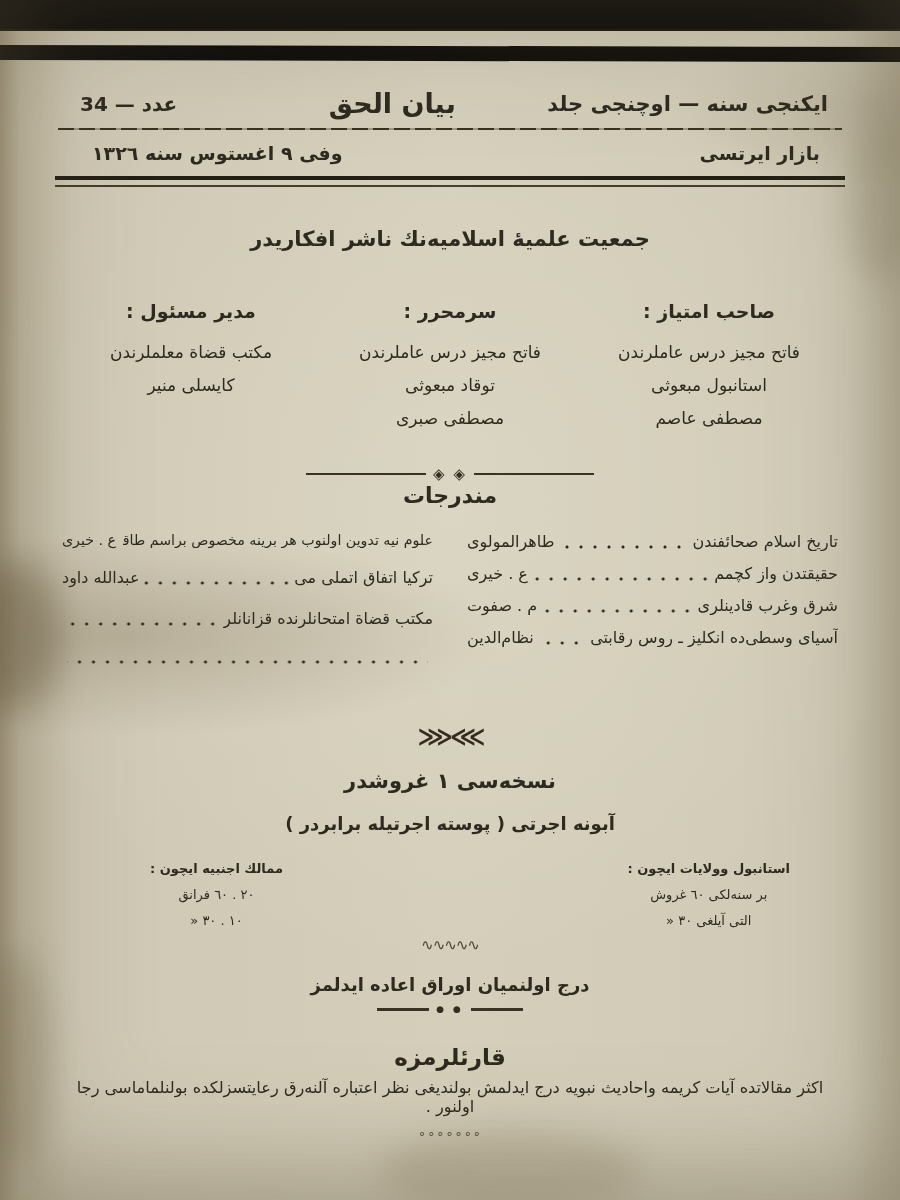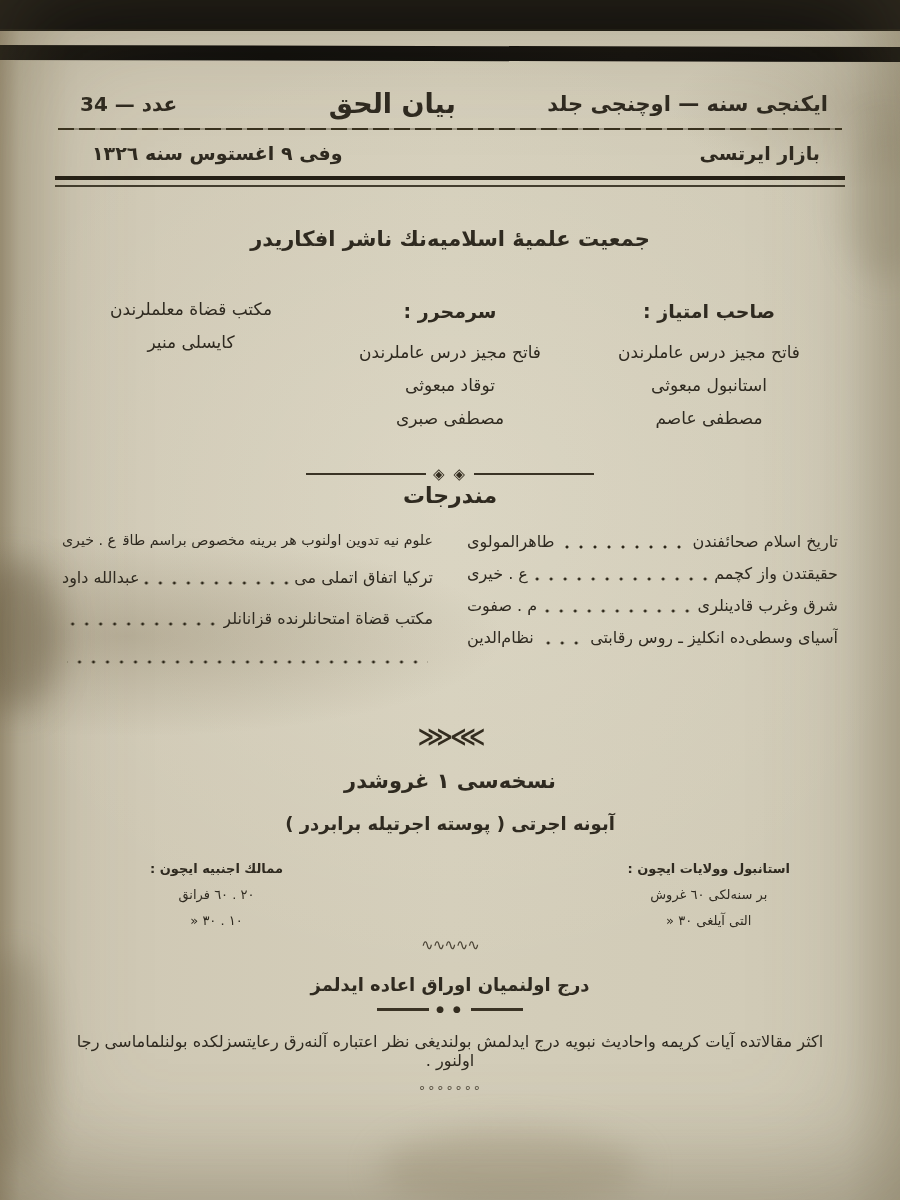--- a/index.html
+++ b/index.html
@@ -88,21 +88,21 @@
   .sub-heading{margin-top:20px; text-align:center; font-size:18px; font-weight:bold;}
   .subs{display:flex; justify-content:space-between; padding:0 110px 0 150px; margin-top:22px;}
   .sub-col{text-align:center; font-size:13px; line-height:2.0;}
   .sub-col .heading{font-weight:bold;}
   .num[dir=ltr]{unicode-bidi:isolate;}
 
   .notice{margin-top:20px; text-align:center; font-size:18px; font-weight:bold;}
 
   
   .readers-heading{margin-top:30px; text-align:center; font-size:23px; font-weight:bold;}
-  .readers-body{margin-top:18px; padding:0 58px; text-align:center; font-size:16.2px;}
+  .readers-body{margin-top:8px; padding:0 58px; text-align:center; font-size:16.2px;}
 </style>
 </head>
 <body>
 
 <div class="bar top"></div>
 <div class="bar second"></div>
 <div class="stain s1"></div>
 <div class="stain s2"></div>
 <div class="stain s3"></div>
 <div class="stain s4"></div>
@@ -133,20 +133,21 @@
       <div>استانبول مبعوثى</div>
       <div>مصطفى عاصم</div>
     </div>
     <div class="staff-col">
       <div class="heading">سرمحرر :</div>
       <div>فاتح مجيز درس عاملرندن</div>
       <div>توقاد مبعوثى</div>
       <div>مصطفى صبرى</div>
     </div>
     <div class="staff-col">
+      <div class="heading">مدير مسئول :</div>
       <div>مكتب قضاة معلملرندن</div>
       <div>كايسلى منير</div>
     </div>
   </div>
 
   <div class="orn orn-floral">
     <span class="ln"></span>
     <span class="glyph">◈ ◈</span>
     <span class="ln"></span>
   </div>
@@ -228,20 +229,21 @@
   </div>
 
   <div class="notice">درج اولنميان اوراق اعاده ايدلمز</div>
 
   <div class="orn orn-notice">
     <span class="ln"></span>
     <span class="glyph">● ●</span>
     <span class="ln"></span>
   </div>
 
+  <div class="readers-heading">قارئلرمزه</div>
   <div class="readers-body">اكثر مقالاتده آيات كريمه واحاديث نبويه درج ايدلمش بولنديغى نظر اعتباره آلنه‌رق رعايتسزلكده بولنلماماسى رجا اولنور .</div>
 
   <div class="orn orn-scallop">
     <span>∘∘∘∘∘∘∘</span>
   </div>
 
 </div>
 
 <div class="vignette"></div>
 

